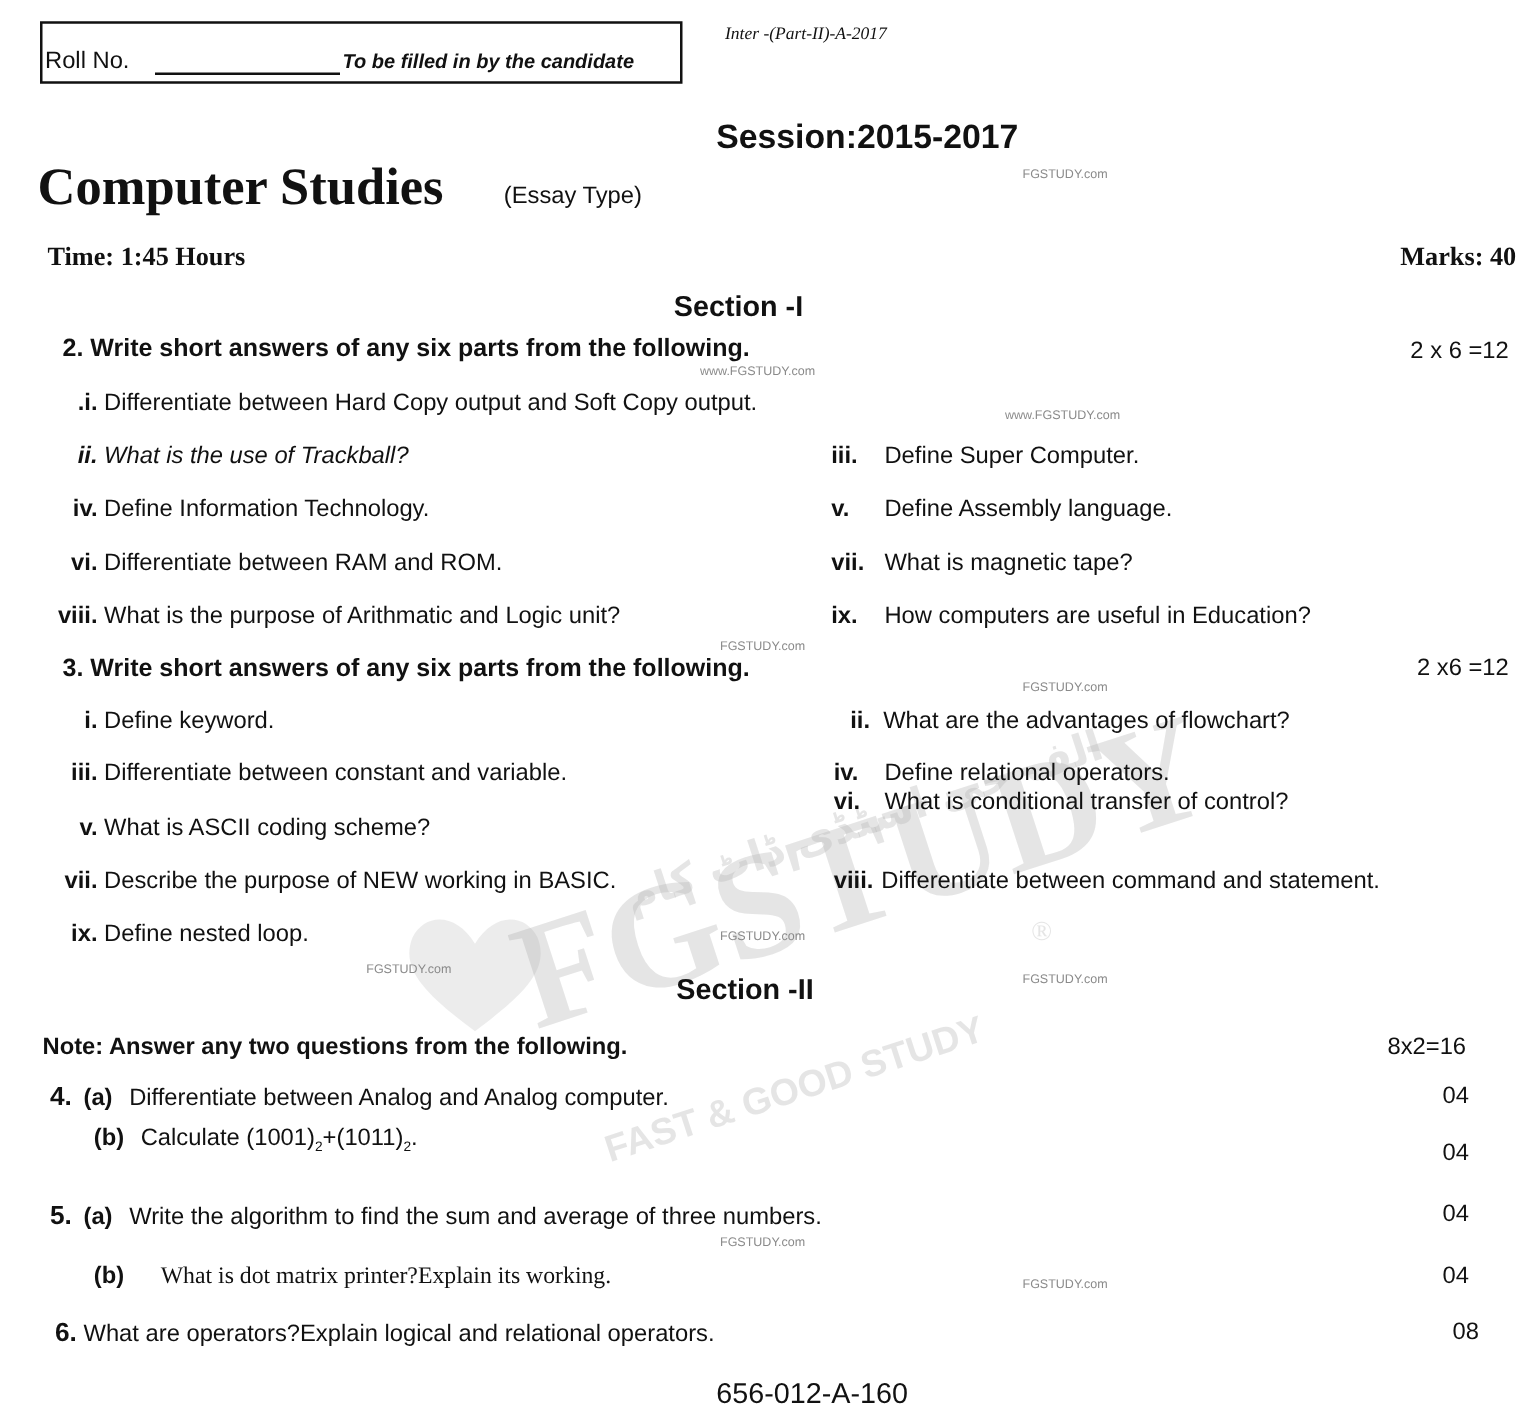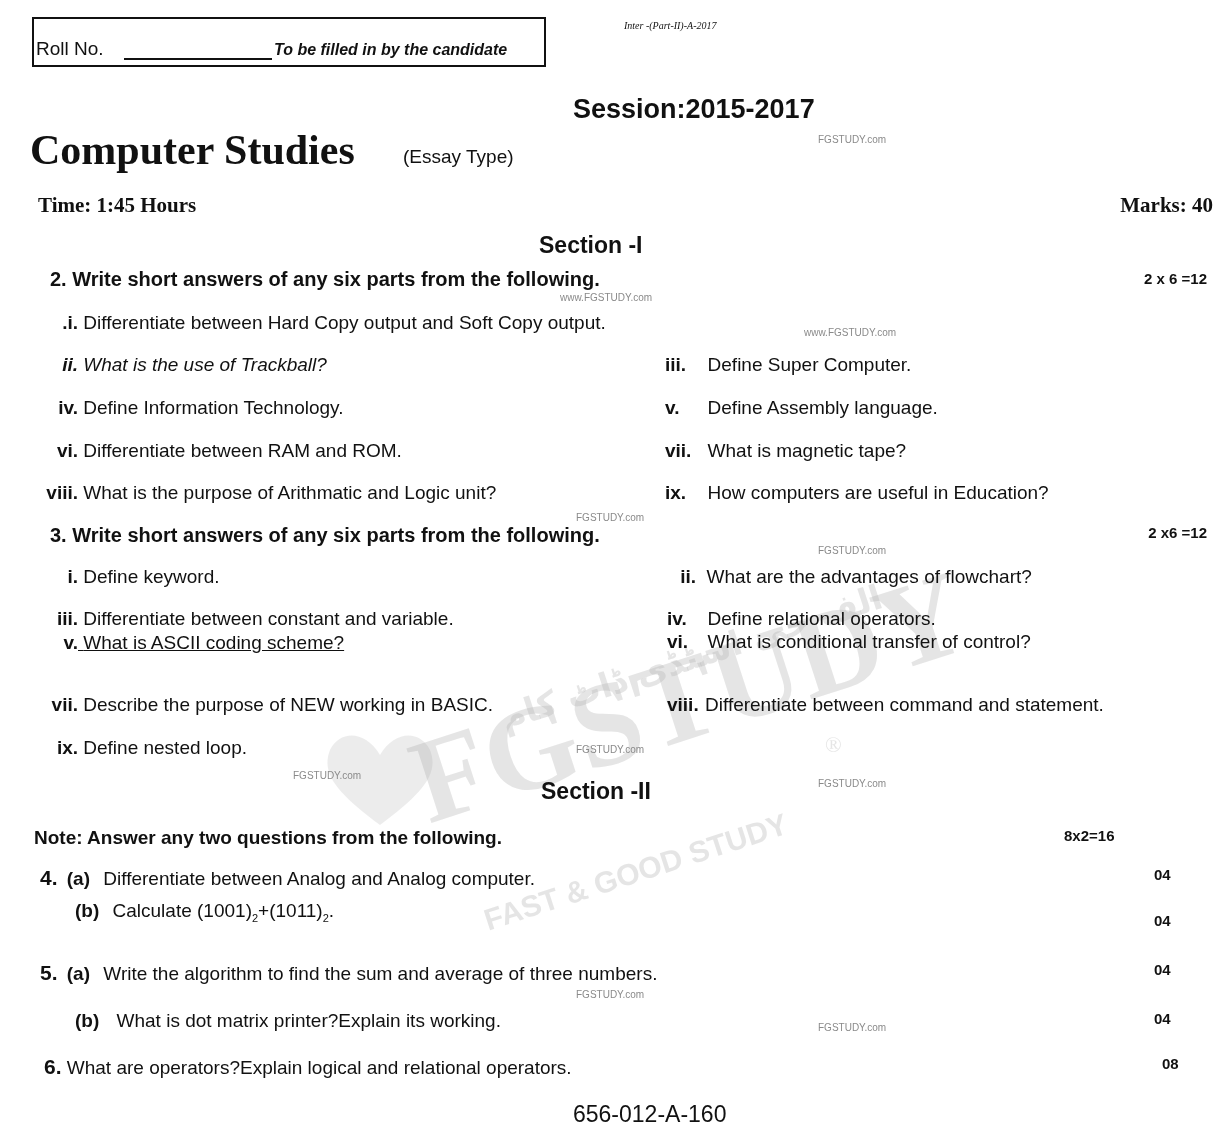--- a/index.html
+++ b/index.html
@@ -2,31 +2,31 @@
 <html><head>
   <meta charset="utf-8">
   <style>
     html, body { margin: 0; padding: 0; background: #ffffff; }
     body { width: 1221px; height: 1139px; position: relative; overflow: hidden; color: #111; font-family: "Liberation Sans", sans-serif; }
     .abs { position: absolute; white-space: nowrap; }
     .rollbox { left: 32px; top: 17px; width: 514px; height: 50px; border: 2px solid #111; box-sizing: border-box; }
     .roll-label { left: 36px; top: 38px; font-size: 19px; }
     .roll-line { left: 124px; top: 58px; width: 148px; border-bottom: 2px solid #111; }
     .roll-note { left: 274px; top: 41px; font-size: 16px; font-style: italic; font-weight: bold; }
-    .paper-code { left: 624px; top: 20px; font-family: "Liberation Serif", serif; font-style: italic; font-size: 10px; }
+    .paper-code { left: 580px; top: 20px; font-family: "Liberation Serif", serif; font-style: italic; font-size: 14px; }
     .session { left: 573px; top: 94px; font-size: 27px; font-weight: bold; }
     .title { left: 30px; top: 126px; font-family: "Liberation Serif", serif; font-size: 42px; font-weight: bold; }
     .title-sub { left: 403px; top: 146px; font-size: 19px; }
     .time { left: 38px; top: 193px; font-family: "Liberation Serif", serif; font-weight: bold; font-size: 21px; }
     .marks { right: 8px; top: 193px; font-family: "Liberation Serif", serif; font-weight: bold; font-size: 21px; }
     .section { font-size: 23px; font-weight: bold; }
     .qhead { font-size: 20px; font-weight: bold; }
     .qtext { font-size: 19px; }
     .num { font-weight: bold; display: inline-block; text-align: right; }
-    .marksR { font-size: 15px; font-weight: bold; }
+    .marksR { font-size: 19px; font-weight: normal; }
     .wm { font-size: 10px; color: #8a8a8a; }
     .bigwm { color: rgba(180,180,180,0.35); font-family: "Liberation Serif", serif; font-weight: bold; }
     .footer { left: 573px; top: 1101px; font-size: 23px; }
     sub { font-size: 11px; }
   </style>
 </head>
 <body>
 
 <div class="abs bigwm" style="left:395px; top:720px; font-size:120px; transform:rotate(-18deg); transform-origin:left top;">FGSTUDY</div>
 <div class="abs bigwm" style="left:480px; top:905px; font-family:'Liberation Sans',sans-serif; font-size:30px; transform:rotate(-18deg); transform-origin:left top;">FAST &amp; GOOD STUDY</div>
@@ -75,37 +75,37 @@
 
 <div class="abs qhead" style="left:50px; top:524px;">
   <span>3.</span>
   <span>Write short answers of any six parts from the following.</span>
 </div>
 <div class="abs marksR" style="right:14px; top:524px;">2 x6 =12</div>
 <div class="abs wm" style="left:818px; top:545px;">FGSTUDY.com</div>
 
 <div class="abs qtext" style="left:44px; top:566px;"><span class="num" style="width:34px;">i.</span> <span>Define keyword.</span></div>
 <div class="abs qtext" style="left:44px; top:608px;"><span class="num" style="width:34px;">iii.</span> <span>Differentiate between constant and variable.</span></div>
-<div class="abs qtext" style="left:44px; top:632px;text-decoration:underline;"><span class="num" style="width:34px;">v.</span> <span>What is ASCII coding scheme?</span></div>
+<div class="abs qtext" style="left:44px; top:652px;"><span class="num" style="width:34px;">v.</span> <span>What is ASCII coding scheme?</span></div>
 <div class="abs qtext" style="left:34px; top:694px;"><span class="num" style="width:44px;">vii.</span> <span>Describe the purpose of NEW working in BASIC.</span></div>
 <div class="abs qtext" style="left:44px; top:737px;"><span class="num" style="width:34px;">ix.</span> <span>Define nested loop.</span></div>
 
 <div class="abs qtext" style="left:672px; top:566px;"><span class="num" style="width:24px;">ii.</span> &nbsp;<span>What are the advantages of flowchart?</span></div>
 <div class="abs qtext" style="left:667px; top:608px;"><span class="num" style="width:30px; text-align:left;">iv.</span> &nbsp;<span>Define relational operators.</span></div>
 <div class="abs qtext" style="left:667px; top:631px;"><span class="num" style="width:30px; text-align:left;">vi.</span> &nbsp;<span>What is conditional transfer of control?</span></div>
 <div class="abs qtext" style="left:667px; top:694px;"><span class="num" style="width:38px; text-align:left;">viii.</span><span>Differentiate between command and statement.</span></div>
 
 <div class="abs wm" style="left:576px; top:744px;">FGSTUDY.com</div>
 <div class="abs wm" style="left:293px; top:770px;">FGSTUDY.com</div>
 <div class="abs wm" style="left:818px; top:778px;">FGSTUDY.com</div>
 
 <div class="abs section" style="left:541px; top:778px;">Section -II</div>
 
 <div class="abs qhead" style="left:34px; top:827px; font-size:19px;">Note:  Answer any two questions from the following.</div>
-<div class="abs marksR" style="left:1064px; top:827px;">8x2=16</div>
+<div class="abs marksR" style="left:1110px; top:827px;">8x2=16</div>
 
 <div class="abs qtext" style="left:40px; top:866px;">
   <span class="num" style="font-size:21px;">4.</span>
   <span class="num" style="margin-left:4px;">(a)</span>
   <span style="margin-left:8px;">Differentiate between Analog and Analog computer.</span>
 </div>
 <div class="abs marksR" style="left:1154px; top:866px;">04</div>
 
 <div class="abs qtext" style="left:75px; top:900px;">
   <span class="num">(b)</span>
@@ -116,21 +116,21 @@
 <div class="abs qtext" style="left:40px; top:961px;">
   <span class="num" style="font-size:21px;">5.</span>
   <span class="num" style="margin-left:4px;">(a)</span>
   <span style="margin-left:8px;">Write the algorithm to find the sum and average of three numbers.</span>
 </div>
 <div class="abs marksR" style="left:1154px; top:961px;">04</div>
 <div class="abs wm" style="left:576px; top:989px;">FGSTUDY.com</div>
 
 <div class="abs qtext" style="left:75px; top:1010px;">
   <span class="num">(b)</span>
-  <span style="margin-left:12px;">What is dot matrix printer?Explain its working.</span>
+  <span style="margin-left:24px;font-family:Liberation Serif, serif;">What is dot matrix printer?Explain its working.</span>
 </div>
 <div class="abs wm" style="left:818px; top:1022px;">FGSTUDY.com</div>
 <div class="abs marksR" style="left:1154px; top:1010px;">04</div>
 
 <div class="abs qtext" style="left:44px; top:1055px;">
   <span class="num" style="font-size:21px;">6.</span>
   <span>What are operators?Explain logical and relational operators.</span>
 </div>
 <div class="abs marksR" style="left:1162px; top:1055px;">08</div>
 

